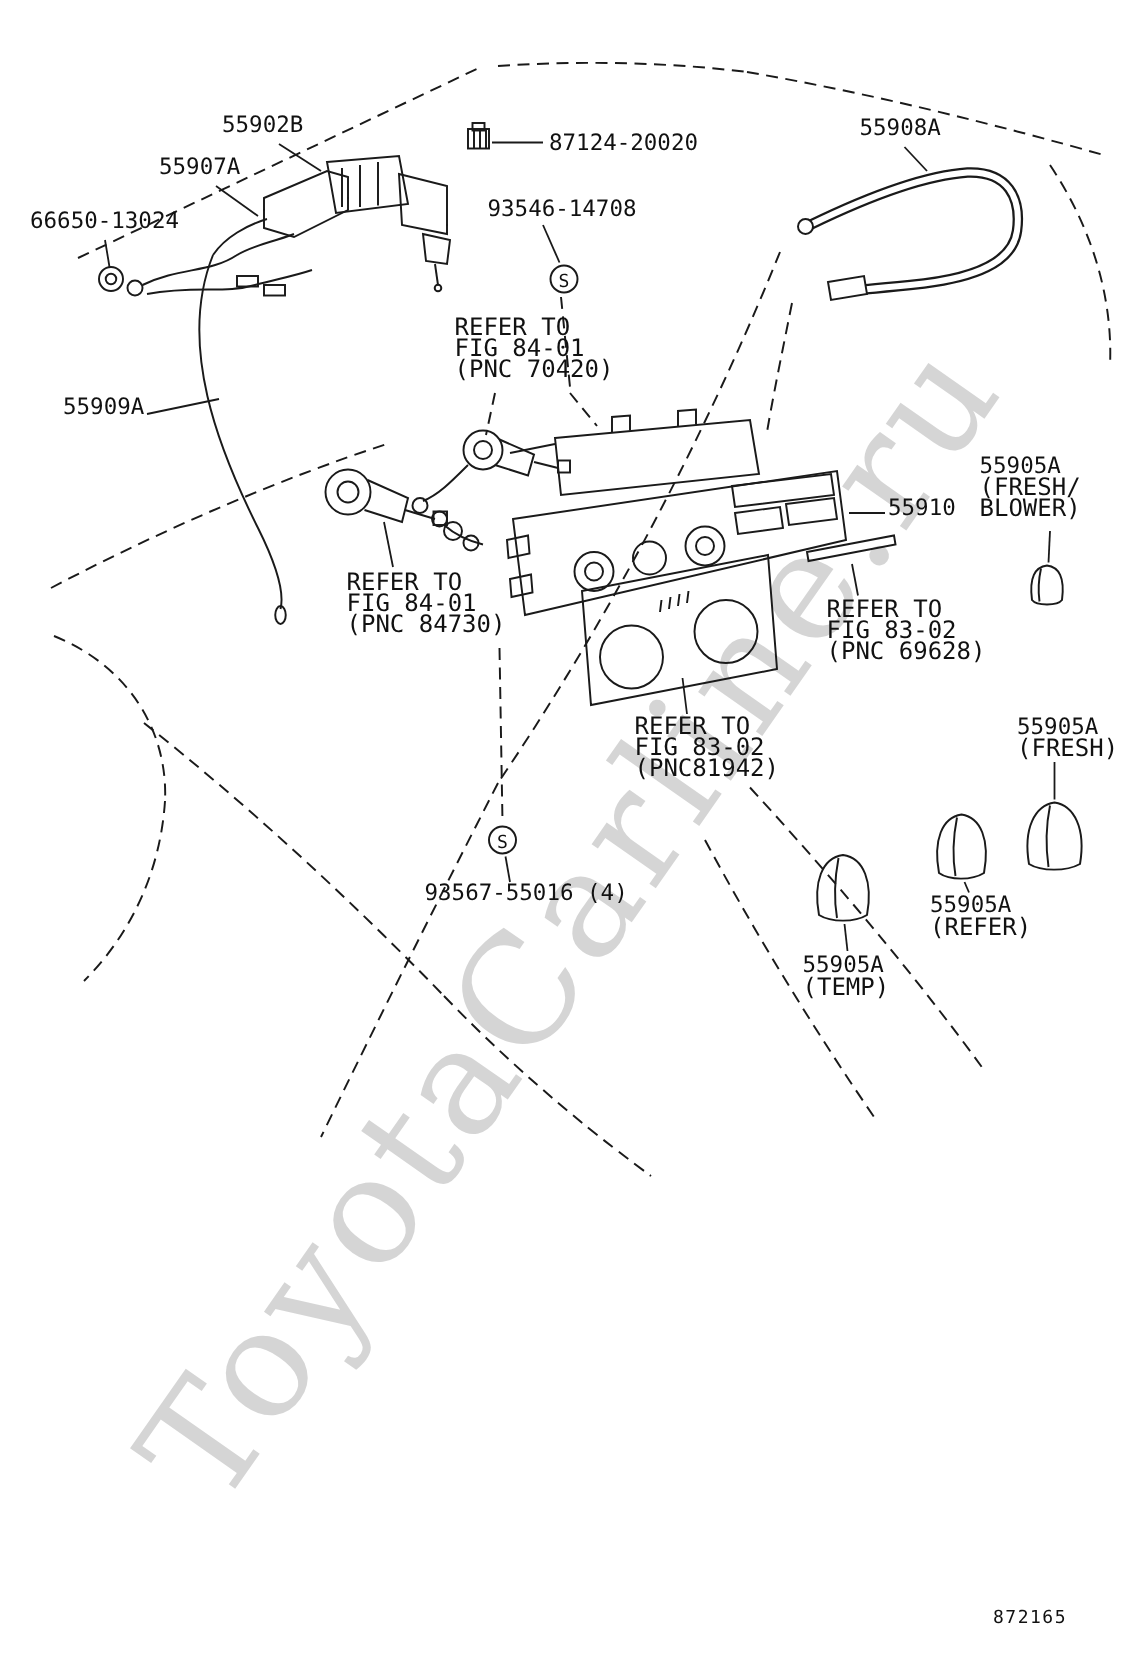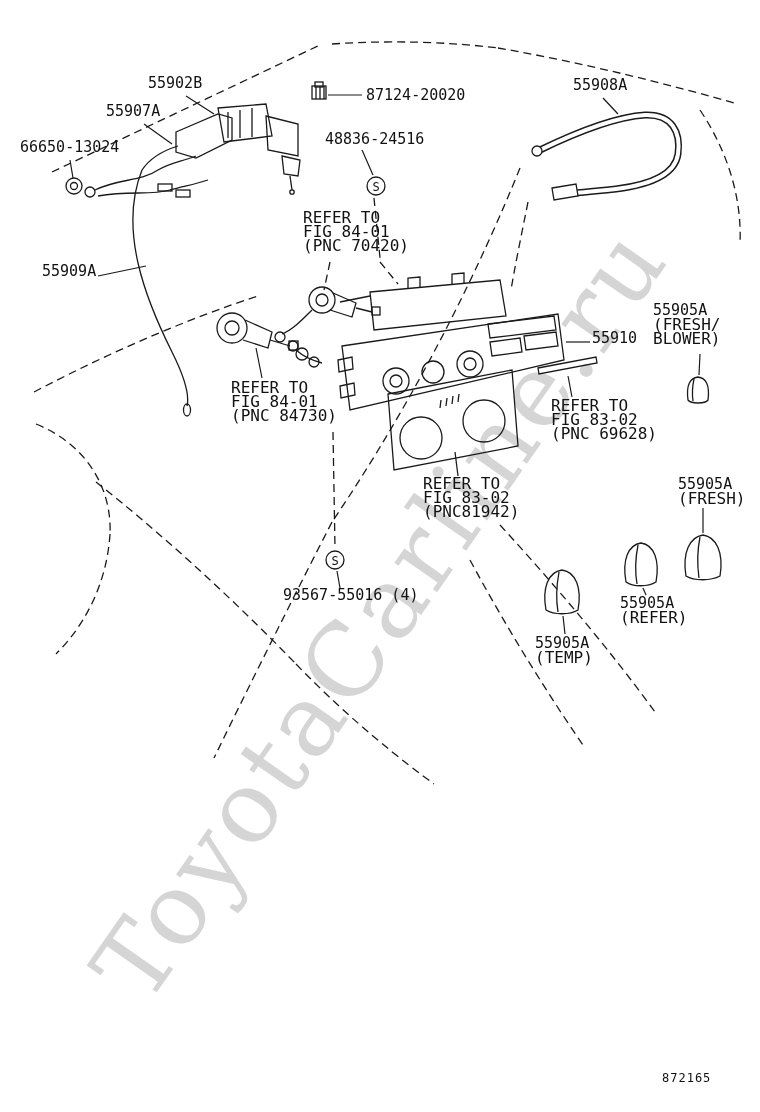--- a/index.html
+++ b/index.html
@@ -162,21 +162,21 @@
     <g>
       <circle cx="335" cy="560" r="9" stroke="#1a1a1a" stroke-width="1.3" fill="#fff"></circle>
       <text x="335" y="565" text-anchor="middle" font-size="12" font-family="DejaVu Sans Mono, monospace" fill="#111">S</text>
     </g>
   </svg>
 
   <div class="label" style="left:148px;top:76px">55902B</div>
   <div class="label" style="left:106px;top:104px">55907A</div>
   <div class="label" style="left:366px;top:88px">87124-20020</div>
   <div class="label" style="left:20px;top:140px">66650-13024</div>
-  <div class="label" style="left:325px;top:132px">48836-24516</div>
+  <div class="label" style="left:325px;top:132px">93546-14708</div>
   <div class="label" style="left:573px;top:78px">55908A</div>
   <div class="label" style="left:42px;top:264px">55909A</div>
   <div class="label" style="left:592px;top:331px">55910</div>
   <div class="label" style="left:283px;top:588px">93567-55016 (4)</div>
 
   <div class="label ref" style="left:303px;top:211px">
     <span>REFER TO</span>
     <span>FIG 84-01</span>
     <span>(PNC 70420)</span>
   </div>

